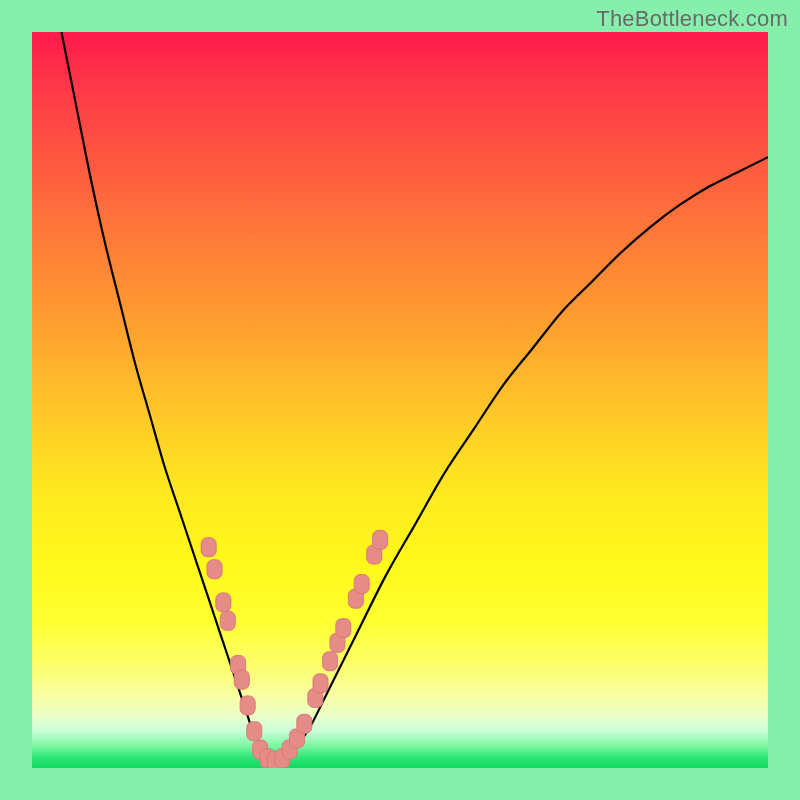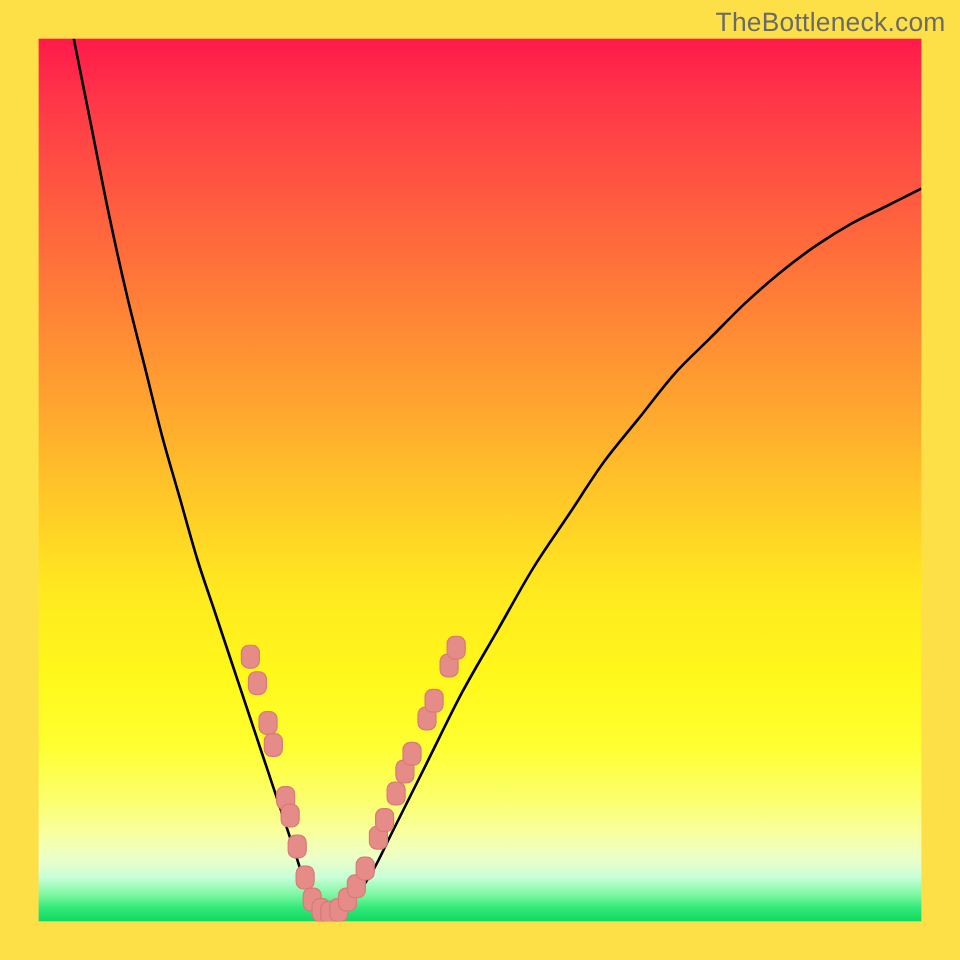--- a/index.html
+++ b/index.html
@@ -10,21 +10,21 @@
     overflow: hidden;
     background: #000;
     font-family: Arial, Helvetica, sans-serif;
   }
   .frame {
     position: absolute;
     top: 0;
     left: 0;
     width: 800px;
     height: 800px;
-    background: #fde047;
+    background: #86efac;
   }
   .plot {
     position: absolute;
     top: 32px;
     left: 32px;
     width: 736px;
     height: 736px;
     overflow: hidden;
   }
   .bg-gradient {

